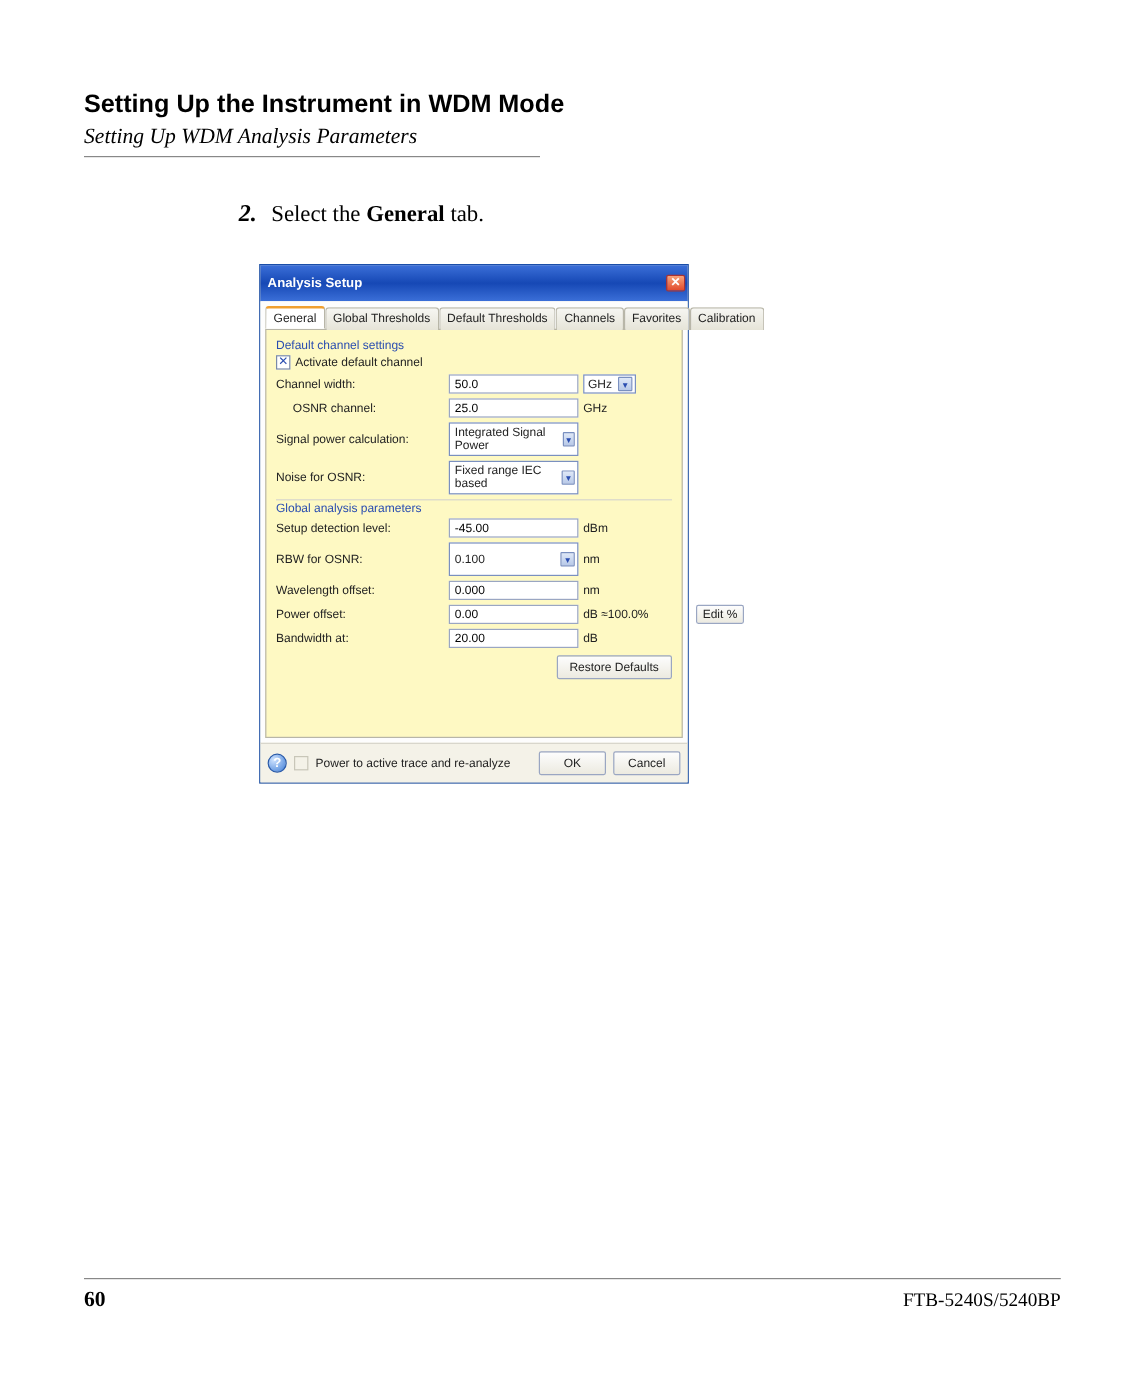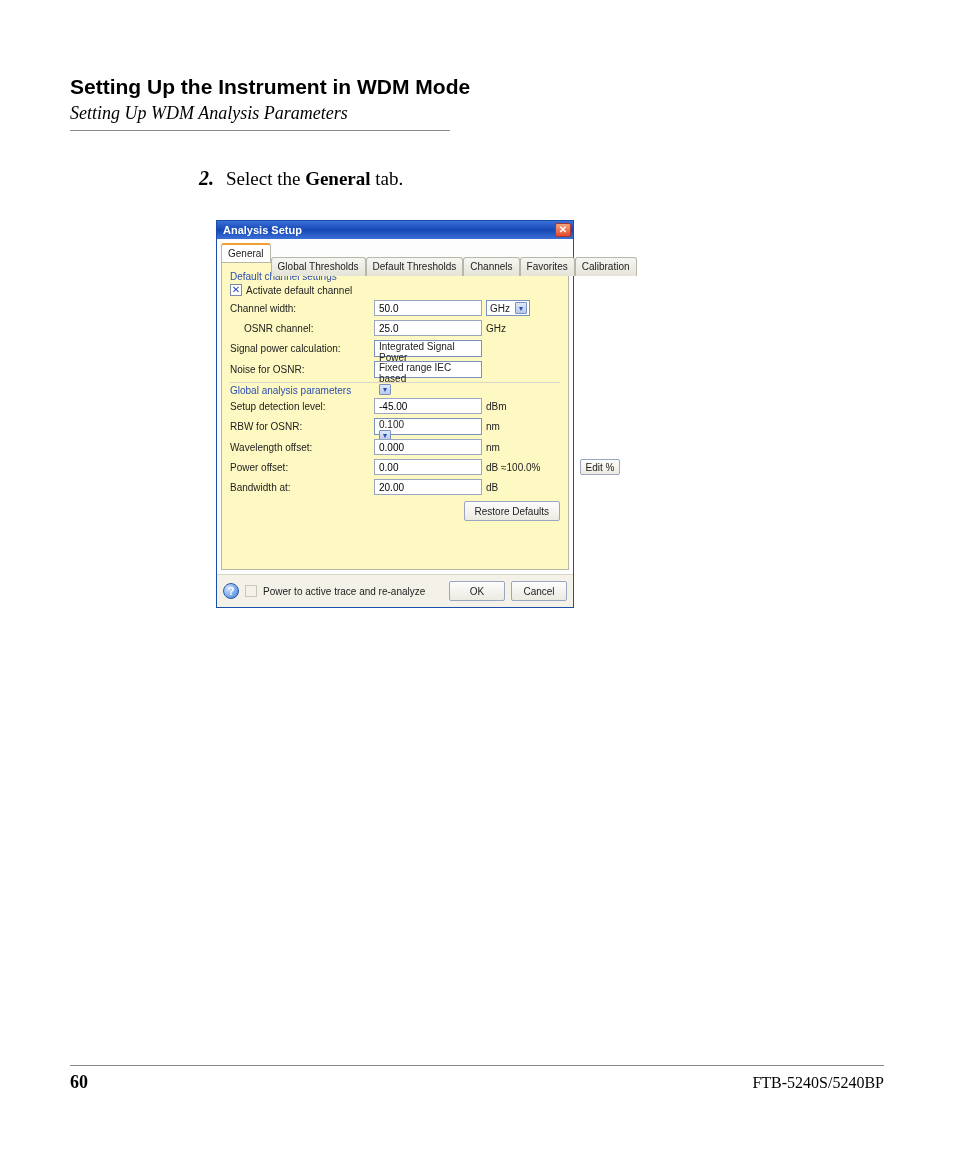--- a/index.html
+++ b/index.html
@@ -55,21 +55,21 @@
   .dialog {
     width: 358px;
     margin-left: 146px;
     border: 1px solid #1a4ea8;
     font-size: 10px;
     font-family: Tahoma, "Segoe UI", sans-serif;
     color: #222;
     background: #ece9d8;
   }
   .titlebar {
-    height: 18px;
+    height: 30px;
     background: linear-gradient(to bottom, #3b6fd8 0%, #1648b5 50%, #3b6fd8 100%);
     color: #fff;
     display: flex;
     align-items: center;
     justify-content: space-between;
     padding: 0 2px 0 6px;
     font-size: 11px;
     font-weight: 700;
   }
   .closebtn {
@@ -91,21 +91,21 @@
   }
   .tab {
     padding: 3px 6px;
     font-size: 10px;
     background: linear-gradient(to bottom,#f6f6f2,#e6e4d8);
     border: 1px solid #b8b6a8;
     border-bottom: none;
     border-top-left-radius: 3px;
     border-top-right-radius: 3px;
     position: relative;
-    top: 14px;
+    top: 1px;
     white-space: nowrap;
     cursor: pointer;
   }
   .tab.active {
     background: #fff;
     border-top: 2px solid #f0a030;
     z-index: 2;
     top: 0;
   }
   .panel {
@@ -133,23 +133,23 @@
     margin-bottom: 4px;
   }
   .row .lab { font-size:10px; }
   .row .lab.indent { padding-left:14px; }
   .txt-in {
     height:16px; border:1px solid #9aa6c2; background:#fff;
     text-align:left; padding:0 4px; font-size:10px; font-family:inherit;
     width:100%;
   }
   .sel {
-    height:17px; border:1px solid #7a90c0; background:#fff;
-    display:flex; justify-content:space-between;
-    padding:0 2px 0 4px; font-size:10px; cursor:pointer;flex-direction:column;
+    height:28px; border:1px solid #7a90c0; background:#fff;
+    display:flex; align-items:center; justify-content:space-between;
+    padding:0 2px 0 4px; font-size:10px; cursor:pointer;
   }
   .sel .arrow, .unitsel .arrow {
     width:12px; height:12px; background:linear-gradient(to bottom,#dfe8f7,#b8c9e8);
     border:1px solid #7a90c0; border-radius:1px;
     display:flex; align-items:center; justify-content:center;
     color:#2a4db0; font-size:8px;
   }
   .unitsel {
     height:16px; border:1px solid #7a90c0; background:#fff;
     display:flex; align-items:center; justify-content:space-between;

